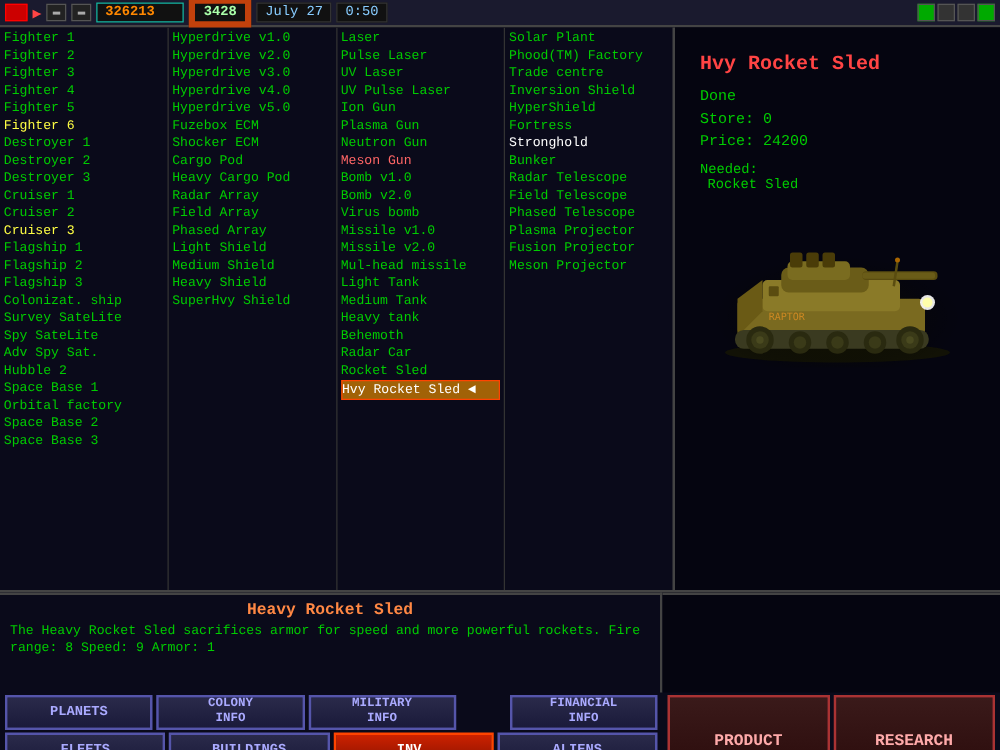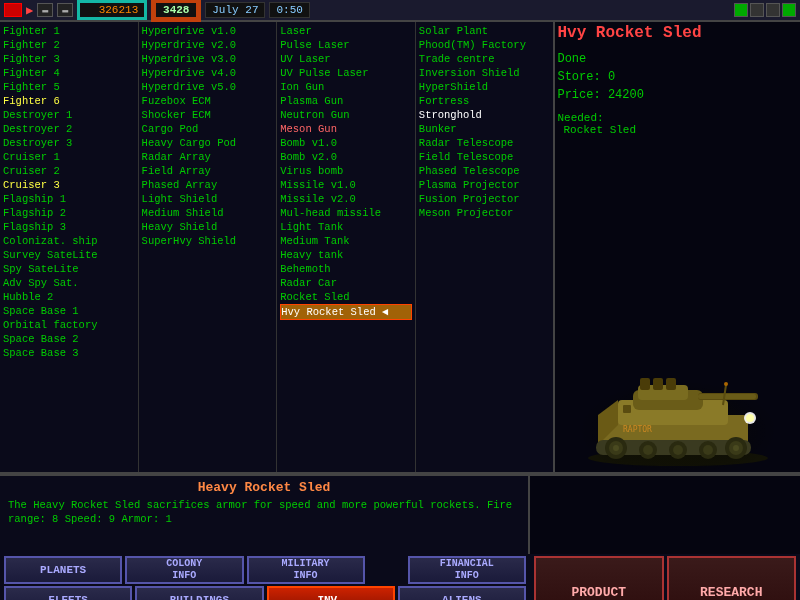--- a/index.html
+++ b/index.html
@@ -39,27 +39,27 @@
       border: 1px solid #555;
       color: #aaa;
       font-size: 10px;
       padding: 1px 4px;
       height: 14px;
       display: inline-flex;
       align-items: center;
     }
     .tb-credits {
       background: #111;
-      border: 3px solid #14b8a6;
+      border: 1px solid #14b8a6;
       color: #ff8800;
       font-size: 11px;
-      font-weight: normal;
+      font-weight: bold;
       padding: 1px 6px;
       min-width: 70px;
-      text-align: right;
+      text-align: left;
     }
     .tb-minerals {
       background: #111;
       border: 5px solid #c2410c;
       color: #aaffaa;
       font-size: 11px;
       font-weight: bold;
       padding: 1px 2px;
       min-width: 50px;
       text-align: center;
@@ -135,21 +135,21 @@
     }
     .list-item.red { color: #ff6666; }
     .list-item.yellow { color: #ffff44; }
     .list-item.white { color: #ffffff; }
 
     
     #info-panel {
       width: 270px;
       height: 450px;
       background: #050510;
-      padding: 2px;
+      padding: 20px;
       display: flex;
       flex-direction: column;
     }
 
     .info-title {
       color: #ff4444;
       font-size: 16px;
       font-weight: bold;
       font-family: 'Courier New', monospace;
       margin-bottom: 8px;
@@ -160,21 +160,21 @@
       font-size: 12px;
       line-height: 18px;
       font-family: 'Courier New', monospace;
     }
 
     .info-row.green { color: #00cc00; }
 
     .info-vehicle {
       flex: 1;
       display: flex;
-      align-items: flex-end;
+      align-items: flex-start;
       justify-content: center;
       padding-top: 10px;
     }
 
     
     #desc-panel {
       width: 530px;
       background: #0a0a1a;
       border-top: 2px solid #444;
       border-right: 2px solid #444;

